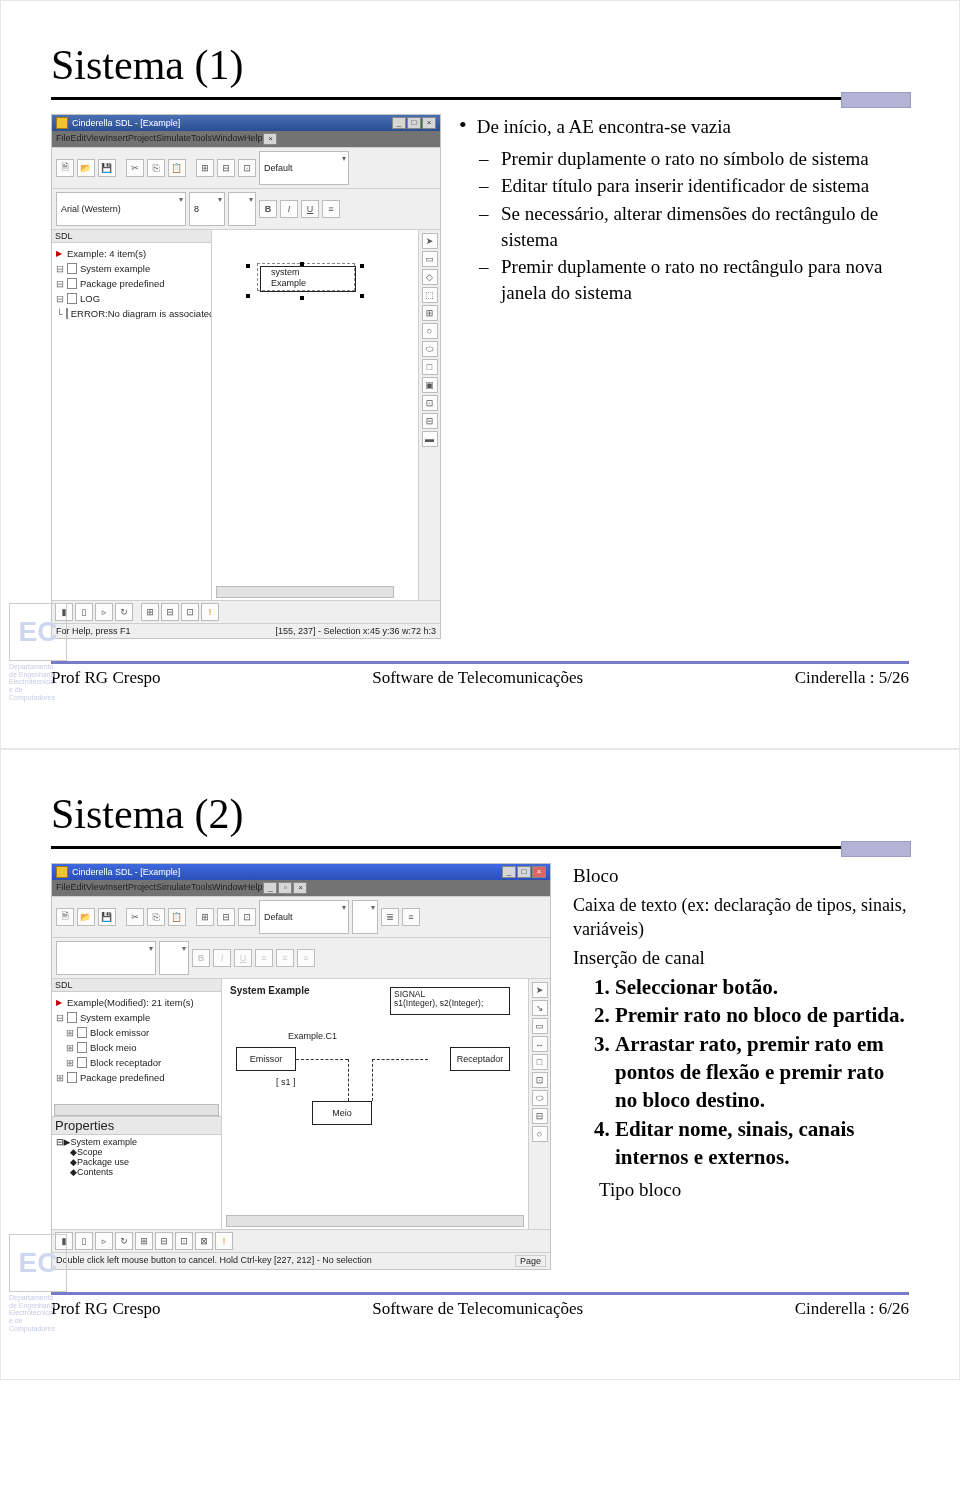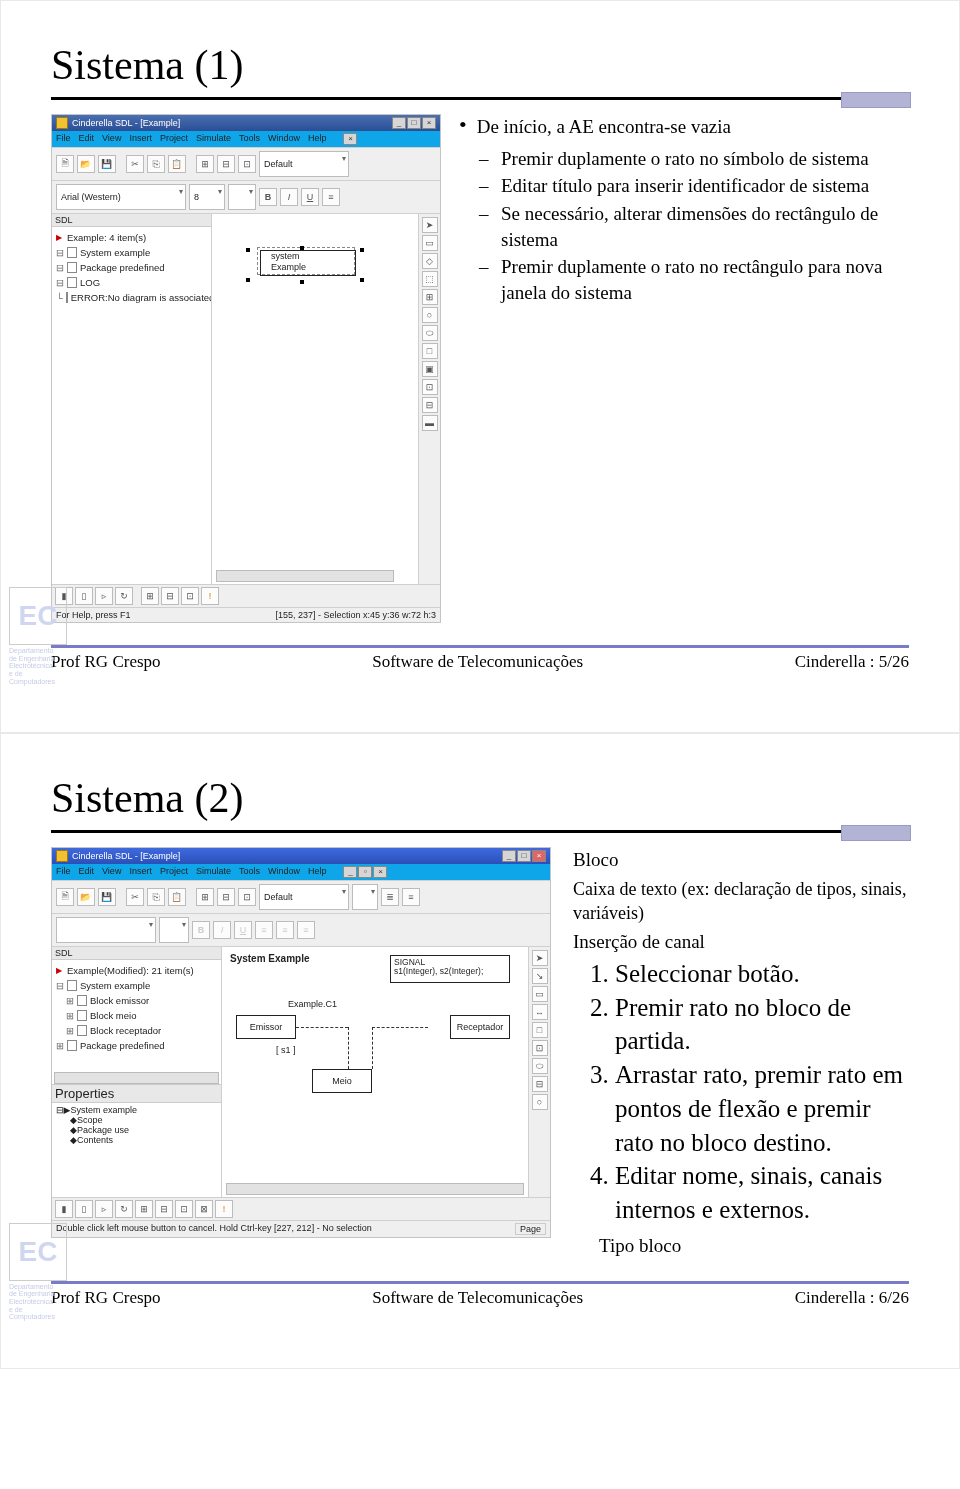--- a/index.html
+++ b/index.html
@@ -7,24 +7,24 @@
   .page { width: 960px; border: 1px solid #e8e8e8; padding: 40px 50px 60px 50px; position: relative; }
   .slide-title { font-size: 42px; font-weight: normal; margin-bottom: 8px; }
   .title-rule { height: 3px; background: #000; margin-bottom: 14px; position: relative; }
   .accent-box { position: absolute; right: -2px; top: -5px; width: 70px; height: 16px; background: #b3b3d6; border: 1px solid #9a9ac2; }
   .content-row { display: flex; gap: 18px; align-items: flex-start; }
   .screenshot-box { border: 1px solid #c4c4c4; background: #f6f6f6; font-family: Tahoma, Arial, sans-serif; font-size: 9px; color: #222; }
   .titlebar { background: linear-gradient(180deg,#4a6fb3,#2a4e93); color: #fff; padding: 2px 4px; display: flex; align-items: center; }
   .titlebar .ticon { width:12px;height:12px;margin-right:4px;background:#f1c232;border:1px solid #9c7a15; }
   .titlebar .sp { flex: 1; }
   .winbtns span { display:inline-block;width:14px;height:12px;background:#d6d6d6;border:1px solid #888;margin-left:1px;text-align:center;line-height:10px;font-size:8px;color:#333; }
-  .menubar { background:#0ea5e9; padding:2px 4px; display:flex; gap:8px; border-bottom:1px solid #d0d0d0; }
+  .menubar { background:#737373; padding:2px 4px; display:flex; gap:0; border-bottom:1px solid #d0d0d0; }
   .toolbar { background:#efefef; padding:3px 4px; display:flex; gap:3px; border-bottom:1px solid #d0d0d0; align-items:center; flex-wrap:wrap; }
   .tbtn { width:18px;height:18px;border:1px solid #bcbcbc;background:#fcfcfc;display:inline-flex;align-items:center;justify-content:center;font-size:9px;color:#555; }
-  .combo { height:26px;border:1px solid #bcbcbc;background:#fff;font-size:9px;padding:0 12px 0 4px;position:relative;display:inline-flex;align-items:center; }
+  .combo { height:34px;border:1px solid #bcbcbc;background:#fff;font-size:9px;padding:0 12px 0 4px;position:relative;display:inline-flex;align-items:center; }
   .combo::after{content:"▾";position:absolute;right:2px;top:2px;font-size:8px;color:#666;}
   .workrow { display:flex; height: 370px; }
   .treepane { width: 160px; background:#fff; border-right:1px solid #cfcfcf; display:flex;flex-direction:column; }
   .treetitle { background:#e8e8e8;border-bottom:1px solid #ccc;font-size:9px;padding:1px 3px; }
   .tree { padding:3px 4px; font-size:9.5px; line-height:15px; flex:1; overflow:hidden; }
   .tree .row { display:flex; align-items:center; gap:3px; white-space:nowrap; }
   .tree .tri { color:#c00; font-size:8px; width:8px; }
   .tree .dash { color:#666; width:8px; text-align:center; }
   .tree .doc { width:10px;height:11px;border:1px solid #888;background:#fff;display:inline-block; }
   .canvas { flex:1; background:#fff; position:relative; }
@@ -33,21 +33,21 @@
   .statusbar { background:#efefef;border-top:1px solid #cfcfcf;font-size:9px;padding:2px 4px;display:flex;gap:6px; }
   .statusbar .sp{flex:1;}
   .bottomtb { background:#efefef;border-top:1px solid #cfcfcf;padding:2px 3px;display:flex;gap:2px;align-items:center; }
   .scrollthumb { background:#e2e2e2;height:12px;border:1px solid #bbb;margin:2px 2px 0 2px; }
 
   .bullet-col { flex:1; font-size:19px; line-height:1.35; }
   .bullet-col .lead { display:flex; gap:10px; margin-bottom:6px; }
   .bullet-col .lead .dot { font-size:22px; line-height:1; }
   .subitem { display:flex; gap:10px; margin: 2px 0 2px 20px; font-size:19px; }
   .subitem .dash { min-width:12px; }
-  ol.steps { list-style: decimal; margin: 0 0 6px 46px; font-size:25px; }
+  ol.steps { list-style: decimal; margin: 0 0 6px 46px; font-size:21px;font-weight:bold; }
 
   .logo { position:absolute; left:8px; bottom:65px; width:60px; height:80px;margin-top:44px; }
   .logo .sq { width:58px;height:58px;border:1px solid #ccc; display:flex;align-items:center;justify-content:center;color:#cfd6f0;font-size:28px;font-weight:bold;font-family:Arial,sans-serif; }
   .logo .caption { font-size:7px;color:#c6cbe6;font-family:Arial,sans-serif;line-height:1.1;margin-top:2px; }
 
   .footer { margin-top: 22px; }
   .footer-line { height:3px; background:#7a7acb; }
   .footer-row { display:flex; justify-content:space-between; font-size:17px; padding:4px 0 0 0; }
   
   

